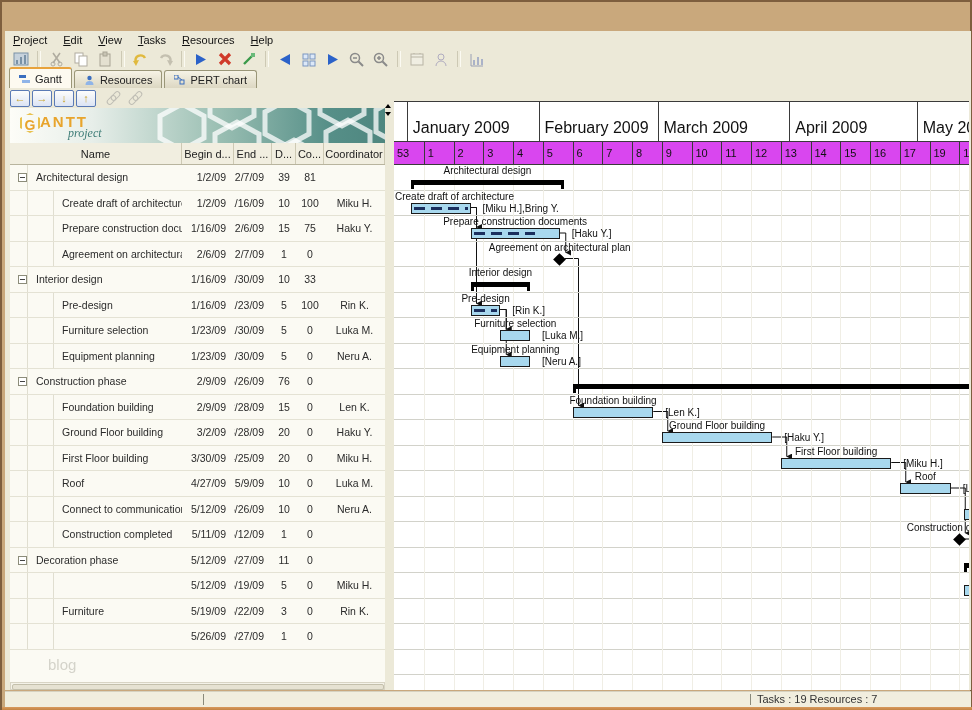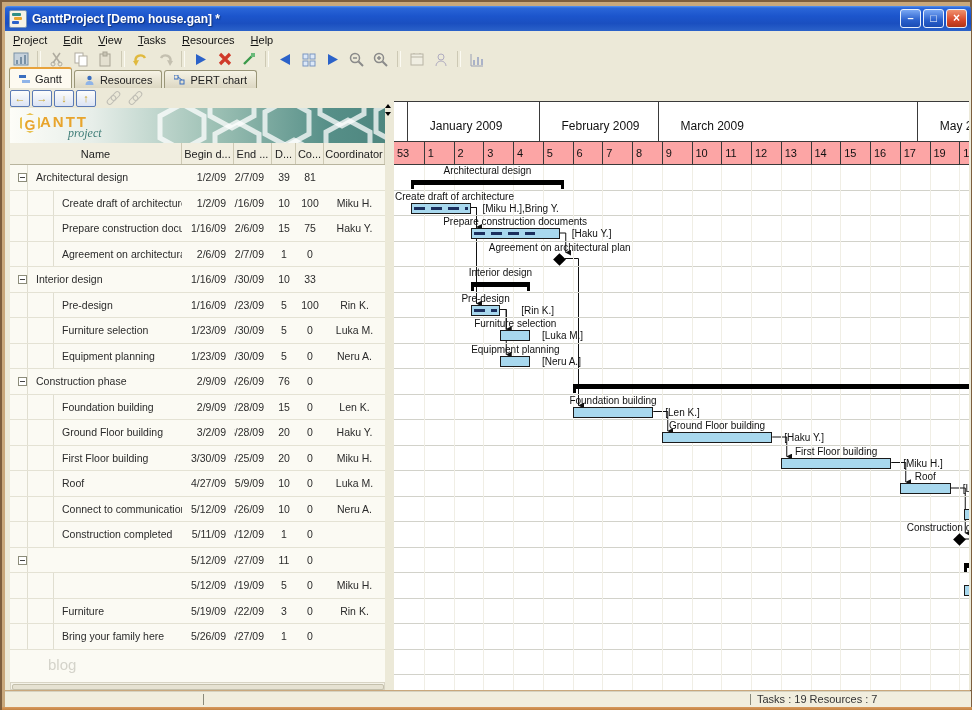--- a/index.html
+++ b/index.html
@@ -59,22 +59,22 @@
   .cell{position:absolute;top:0;height:100%;display:flex;align-items:center;overflow:hidden;white-space:nowrap;box-sizing:border-box;}
   #watermark{position:absolute;left:38px;top:568px;font-size:15px;color:#d4d3ca;}
   #hscroll{position:absolute;left:0;top:594px;width:375px;height:8px;background:#f4f2e8;border:1px solid #d8d4c4;box-sizing:border-box;}
   #hthumb{position:absolute;left:1px;top:1px;width:370px;height:4px;background:#e6e2d2;border:1px solid #c4c0ac;border-radius:2px;}
   
   #splitter{position:absolute;left:380px;top:0;width:6px;height:602px;background:#ece9d8;}
   .navtri{position:absolute;left:0;width:0;height:0;border-left:3px solid transparent;border-right:3px solid transparent;}
   #chart{position:absolute;left:386px;top:0;width:578px;height:602px;background:#ece9d8;overflow:hidden;}
   #chartinner{position:absolute;left:3px;top:0;width:575px;height:602px;}
   #mrow{position:absolute;left:0;top:13px;width:575px;height:41px;background:#fff;border-top:1px solid #3a3a3a;border-bottom:1px solid #3a3a3a;box-sizing:border-box;overflow:hidden;}
-  .mcell{position:absolute;top:0;height:100%;border-left:1px solid #3a3a3a;box-sizing:border-box;font-size:12px;color:#111;padding:17px 0 0 22px;white-space:nowrap;}
-  #wrow{position:absolute;left:0;top:54px;width:575px;height:23px;background:#fca5a5;border-bottom:1px solid #3a3a3a;box-sizing:border-box;overflow:hidden;}
+  .mcell{position:absolute;top:0;height:100%;border-left:1px solid #3a3a3a;box-sizing:border-box;font-size:16px;color:#111;padding:17px 0 0 5px;white-space:nowrap;}
+  #wrow{position:absolute;left:0;top:54px;width:575px;height:23px;background:#d946ef;border-bottom:1px solid #3a3a3a;box-sizing:border-box;overflow:hidden;}
   .wcell{position:absolute;top:0;height:100%;border-left:1px solid #3a3a3a;box-sizing:border-box;font-size:11px;color:#111;padding:5px 0 0 3px;}
   #cbody{position:absolute;left:0;top:77px;width:575px;height:525px;background:#fff;overflow:hidden;}
   .rowline{position:absolute;left:0;width:575px;height:25.5px;border-bottom:1px solid #d2d2ca;box-sizing:border-box;}
   .vweek{position:absolute;top:0;width:1px;height:525px;background:#f0eee5;}
   .g-label{position:absolute;font-size:10px;color:#111;white-space:nowrap;height:12px;line-height:12px;}
   .g-res{position:absolute;font-size:10px;color:#111;white-space:nowrap;height:11px;line-height:11px;}
   .g-bar{position:absolute;height:11px;background:#a8d8ee;border:1px solid #1a1a1a;box-sizing:border-box;}
   .g-prog{position:absolute;left:2px;top:3px;height:3px;background:repeating-linear-gradient(90deg,#1b2f5e 0 11px,rgba(0,0,0,0) 11px 17px);}
   .g-sum{position:absolute;height:5px;background:#000;}
   .g-tooth{position:absolute;top:0;width:3px;height:9px;background:#000;}
@@ -83,31 +83,20 @@
   
   #statusbar{position:absolute;left:3px;top:689px;width:966px;height:16px;background:#f1eede;border-top:1px solid #d6d2c0;font-size:11px;color:#333;}
   .statsep{position:absolute;top:2px;width:1px;height:11px;background:#8a8a7a;}
   #stattext{position:absolute;left:752px;top:1px;white-space:nowrap;}
   #botframe{position:absolute;left:0;top:705px;width:972px;height:5px;background:linear-gradient(180deg,#d89a5e,#b5732f);}
 </style>
 </head>
 <body>
 
 <div id="win">
-  <div id="titlebar">
-    <span id="appicon">
-        <i></i>
-        <i></i>
-        <i></i>
-      </span>
-    <span id="title">GanttProject [Demo house.gan] *</span>
-    <span class="winbtn">–</span>
-    <span class="winbtn">□</span>
-    <span class="winbtn close">×</span>
-  </div>
   <div id="menubar">
       <div class="menuitem"><u>P</u>roject</div>
       <div class="menuitem"><u>E</u>dit</div>
       <div class="menuitem"><u>V</u>iew</div>
       <div class="menuitem"><u>T</u>asks</div>
       <div class="menuitem"><u>R</u>esources</div>
       <div class="menuitem"><u>H</u>elp</div>
     </div>
   <div id="toolbar">
       <div class="tbtn">
@@ -438,20 +427,21 @@
             <div class="cell" style="left: 0px; width: 172px; padding-left: 52px;">Construction completed</div>
             <div class="cell" style="left: 172px; width: 52px; justify-content: flex-end; padding-right: 8px;">5/11/09</div>
             <div class="cell" style="left: 224px; width: 38px; justify-content: flex-end; padding-right: 8px;">5/12/09</div>
             <div class="cell" style="left: 262px; width: 24px; justify-content: center;">1</div>
             <div class="cell" style="left: 286px; width: 28px; justify-content: center;">0</div>
             <div class="cell" style="left: 314px; width: 61px; justify-content: center;"></div>
           </div>
           <div class="trow">
             <div class="guide" style="left: 17px;"></div>
             <div class="exp"></div>
+            <div class="cell" style="left: 0px; width: 172px; padding-left: 26px;">Decoration phase</div>
             <div class="cell" style="left: 172px; width: 52px; justify-content: flex-end; padding-right: 8px;">5/12/09</div>
             <div class="cell" style="left: 224px; width: 38px; justify-content: flex-end; padding-right: 8px;">5/27/09</div>
             <div class="cell" style="left: 262px; width: 24px; justify-content: center;">11</div>
             <div class="cell" style="left: 286px; width: 28px; justify-content: center;">0</div>
             <div class="cell" style="left: 314px; width: 61px; justify-content: center;"></div>
           </div>
           <div class="trow">
             <div class="guide" style="left: 17px;"></div>
             <div class="guide" style="left: 43px;"></div>
             <div class="cell" style="left: 172px; width: 52px; justify-content: flex-end; padding-right: 8px;">5/12/09</div>
@@ -466,21 +456,20 @@
             <div class="cell" style="left: 0px; width: 172px; padding-left: 52px;">Furniture</div>
             <div class="cell" style="left: 172px; width: 52px; justify-content: flex-end; padding-right: 8px;">5/19/09</div>
             <div class="cell" style="left: 224px; width: 38px; justify-content: flex-end; padding-right: 8px;">5/22/09</div>
             <div class="cell" style="left: 262px; width: 24px; justify-content: center;">3</div>
             <div class="cell" style="left: 286px; width: 28px; justify-content: center;">0</div>
             <div class="cell" style="left: 314px; width: 61px; justify-content: center;">Rin K.</div>
           </div>
           <div class="trow">
             <div class="guide" style="left: 17px;"></div>
             <div class="guide" style="left: 43px;"></div>
-            <div class="cell" style="left: 0px; width: 172px; padding-left: 52px;">Bring your family here</div>
             <div class="cell" style="left: 172px; width: 52px; justify-content: flex-end; padding-right: 8px;">5/26/09</div>
             <div class="cell" style="left: 224px; width: 38px; justify-content: flex-end; padding-right: 8px;">5/27/09</div>
             <div class="cell" style="left: 262px; width: 24px; justify-content: center;">1</div>
             <div class="cell" style="left: 286px; width: 28px; justify-content: center;">0</div>
             <div class="cell" style="left: 314px; width: 61px; justify-content: center;"></div>
           </div>
         </div>
       <div id="watermark">blog</div>
       <div id="hscroll">
           <div id="hthumb"></div>
@@ -492,20 +481,21 @@
       <span class="navtri" style="top:24px;border-top:4px solid #000;"></span>
     </div>
 
     <div id="chart">
       <div id="chartinner">
         <div id="mrow">
             <div class="mcell" style="left: 0px; width: 12.75px; border-left: none;"></div>
             <div class="mcell" style="left: 12.75px; width: 131.75px;">January 2009</div>
             <div class="mcell" style="left: 144.5px; width: 119px;">February 2009</div>
             <div class="mcell" style="left: 263.5px; width: 131.75px;">March 2009</div>
+            <div class="mcell" style="left: 395.25px; width: 127.5px;">April 2009</div>
             <div class="mcell" style="left: 522.75px; width: 112.25px;">May 2009</div>
           </div>
         <div id="wrow">
             <div class="wcell" style="left: 0px; width: 29.75px; border-left: none;">53</div>
             <div class="wcell" style="left: 29.75px; width: 29.75px;">1</div>
             <div class="wcell" style="left: 59.5px; width: 29.75px;">2</div>
             <div class="wcell" style="left: 89.25px; width: 29.75px;">3</div>
             <div class="wcell" style="left: 119px; width: 29.75px;">4</div>
             <div class="wcell" style="left: 148.75px; width: 29.75px;">5</div>
             <div class="wcell" style="left: 178.5px; width: 29.75px;">6</div>
@@ -601,21 +591,21 @@
             <div class="g-label" style="top: 76.5px; left: 94.75px;">Agreement on architectural plan</div>
             <div class="g-sum" style="left: 76.5px; width: 59.5px; top: 117px;">
               <div class="g-tooth" style="left: 0px;"></div>
               <div class="g-tooth" style="right: 0px;"></div>
             </div>
             <div class="g-label" style="top: 102px; left: 74.75px;">Interior design</div>
             <div class="g-bar" style="left: 76.5px; width: 29.75px; top: 139.5px;">
               <div class="g-prog" style="width: calc(100% - 4px);"></div>
             </div>
             <div class="g-label" style="top: 127.5px; left: 67.375px;">Pre-design</div>
-            <div class="g-res" style="left: 118.25px; top: 139.5px; margin-left: 9px;">[Rin K.]</div>
+            <div class="g-res" style="left: 118.25px; top: 139.5px;">[Rin K.]</div>
             <div class="g-bar" style="left: 106.25px; width: 29.75px; top: 165px;"></div>
             <div class="g-label" style="top: 153px; left: 80.125px;">Furniture selection</div>
             <div class="g-res" style="left: 148px; top: 165px;">[Luka M.]</div>
             <div class="g-bar" style="left: 106.25px; width: 29.75px; top: 190.5px;"></div>
             <div class="g-label" style="top: 178.5px; left: 77.125px;">Equipment planning</div>
             <div class="g-res" style="left: 148px; top: 190.5px;">[Neru A.]</div>
             <div class="g-sum" style="left: 178.5px; width: 450.5px; top: 219px;">
               <div class="g-tooth" style="left: 0px;"></div>
             </div>
             <div class="g-bar" style="left: 178.5px; width: 80.75px; top: 241.5px;"></div>

